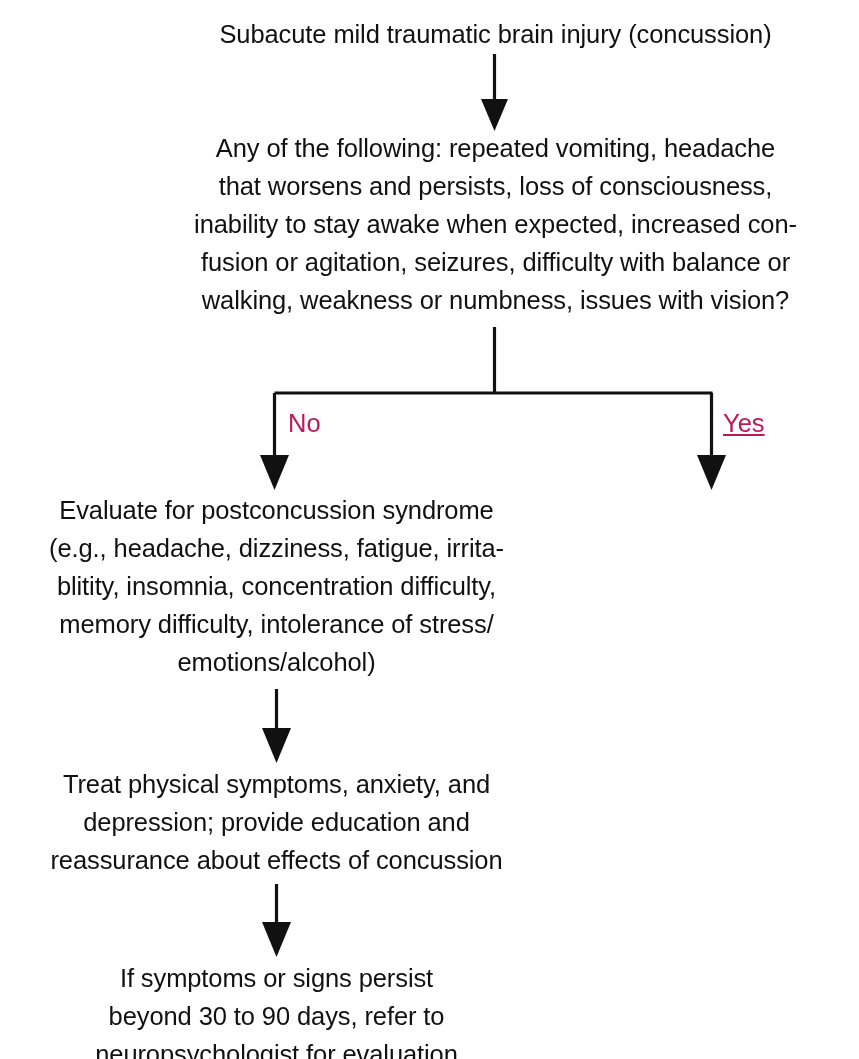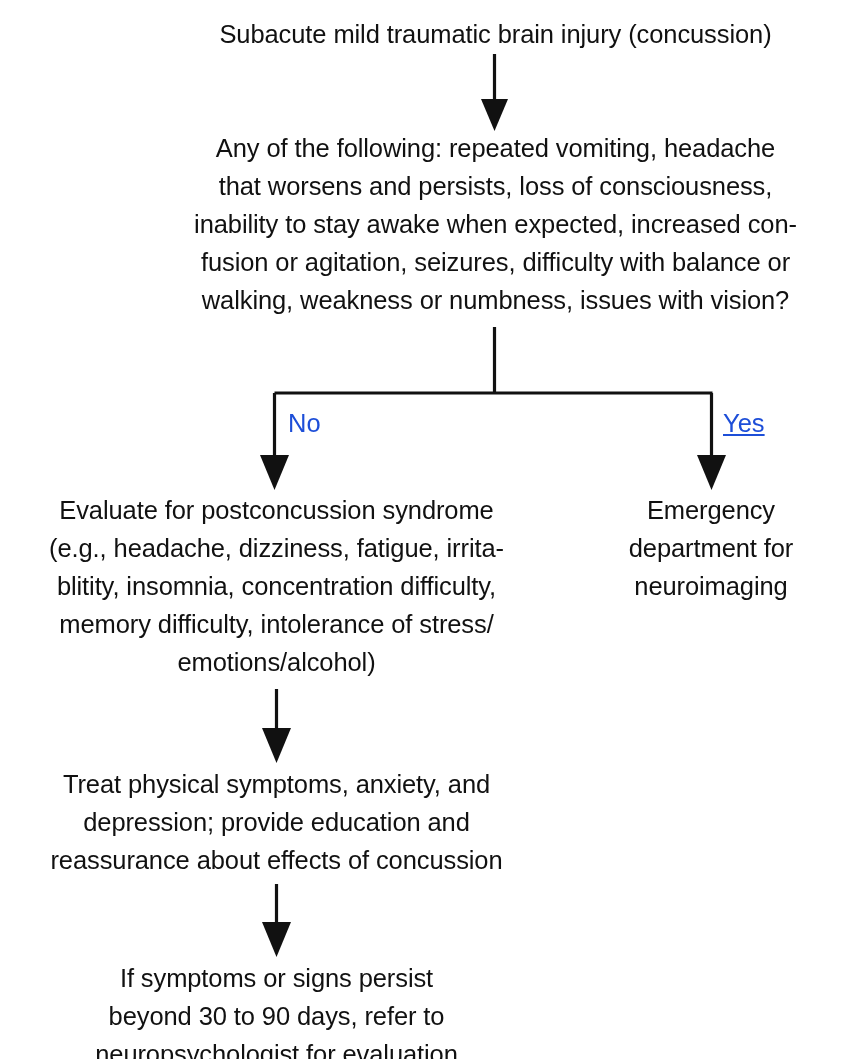--- a/index.html
+++ b/index.html
@@ -37,21 +37,21 @@
   #node-evaluate   { left: -6px;  top: 474px; width: 565px; }
   #node-emergency  { left: 575px; top: 474px; width: 272px; }
   #node-treat      { left: -6px;  top: 748px; width: 565px; }
   #node-refer      { left: -6px;  top: 942px; width: 565px; }
 
   
   .branch-label {
     position: absolute;
     font-size: 25.5px;
     line-height: 30px;
-    color: #1d4ed8;
+    color: #be185d;
   }
   #label-no  { left: 288px; top: 391px; }
   #label-yes { left: 723px; top: 391px; text-decoration: underline; }
 
   
   #connectors {
     position: absolute;
     left: 0;
     top: 0;
     width: 859px;
@@ -114,23 +114,20 @@
 inability to stay awake when expected, increased con-
 fusion or agitation, seizures, difficulty with balance or
 walking, weakness or numbness, issues with vision?</div>
 
   <div class="node" id="node-evaluate">Evaluate for postconcussion syndrome
 (e.g., headache, dizziness, fatigue, irrita-
 blitity, insomnia, concentration difficulty,
 memory difficulty, intolerance of stress/
 emotions/alcohol)</div>
 
-  <div class="node" id="node-emergency">Emergency
-department for
-neuroimaging</div>
 
   <div class="node" id="node-treat">Treat physical symptoms, anxiety, and
 depression; provide education and
 reassurance about effects of concussion</div>
 
   <div class="node" id="node-refer">If symptoms or signs persist
 beyond 30 to 90 days, refer to
 neuropsychologist for evaluation</div>
 
   <div class="branch-label" id="label-no">No</div>

